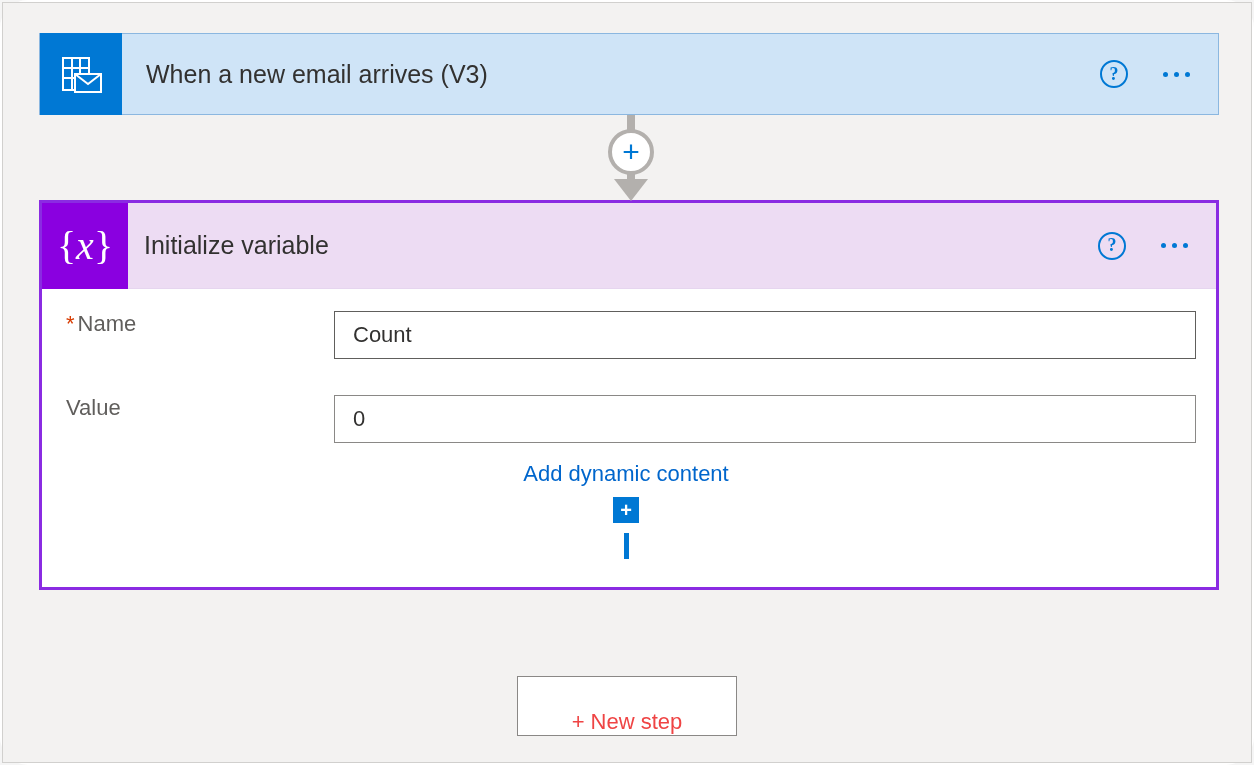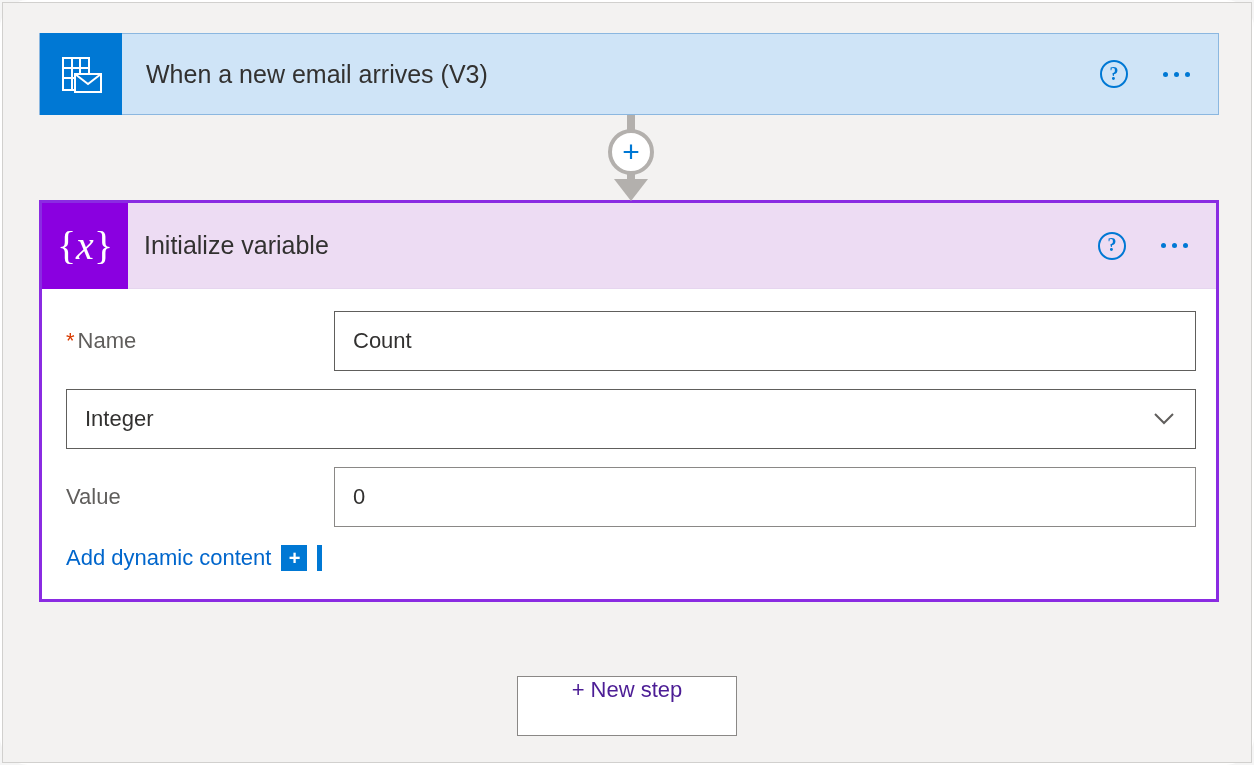--- a/index.html
+++ b/index.html
@@ -140,32 +140,32 @@
     margin-left:16px;
     font-size:25px;
     flex:1;
   }
 
   .form {
     padding: 22px 20px 0 24px;
   }
   .form-row {
     display:flex;
-    align-items:center;
+    align-items:flex-start;
     margin-bottom:18px;
   }
   .form-label {
     width: 268px;
     font-size:22px;
     color:#605e5c;
   }
   .form-label .req { color:#d83b01; margin-right:3px; }
   .field {
     flex:1;
-    height:60px;
+    height:48px;
     border:1px solid #605e5c;
     background:#fff;
     font-size:22px;
     color:#323130;
     padding:0 18px;
     display:flex;
     align-items:center;
     position:relative;
   }
   .field.select .chev {
@@ -173,24 +173,25 @@
     right:20px;
     top:50%;
     transform:translateY(-50%);
   }
   .field.value {
     border:1px solid #8a8886;
   }
 
   .dynamic-row {
     display:flex;
-    justify-content:flex-start;
+    justify-content:space-between;
     align-items:center;
     padding: 0 10px 0 0;
     gap:10px;
+    flex-direction:column;
   }
   .dynamic-link {
     color:#0066cc;
     font-size:22px;
     cursor:pointer;
   }
   .dynamic-plus {
     width:26px; height:26px;
     background:#0078d4;
     color:#fff;
@@ -211,23 +212,23 @@
     display:flex;
     justify-content:center;
     gap:44px;
   }
   .btn {
     height:60px;
     min-width:220px;
     border:1px solid #8a8886;
     background:#fff;
     font-size:22px;
-    color:#4c1d95;
-    display:flex;
-    align-items:flex-start;
+    color:#ef4444;
+    display:flex;
+    align-items:flex-end;
     justify-content:center;
     padding:0 20px;
     cursor:pointer;
   }
 </style>
 </head>
 <body>
 
 <div class="canvas">
 <div class="panel">
@@ -276,28 +277,20 @@
     <div class="form">
 
       <div class="form-row">
         <div class="form-label"><span class="req">*</span><span>Name</span></div>
         <div class="field">
               <span>Count</span>
             </div>
       </div>
 
       <div class="form-row">
-        <div class="field select">
-          <span>Integer</span>
-          <span class="chev">
-            <svg width="22" height="14" viewBox="0 0 22 14">
-                  <polyline points="2,2 11,11 20,2" fill="none" stroke="#605e5c" stroke-width="2"></polyline>
-                </svg>
-          </span>
-        </div>
       </div>
 
       <div class="form-row">
         <div class="form-label"><span>Value</span></div>
         <div class="field value">
               <span>0</span>
             </div>
       </div>
 
       <div class="dynamic-row">

